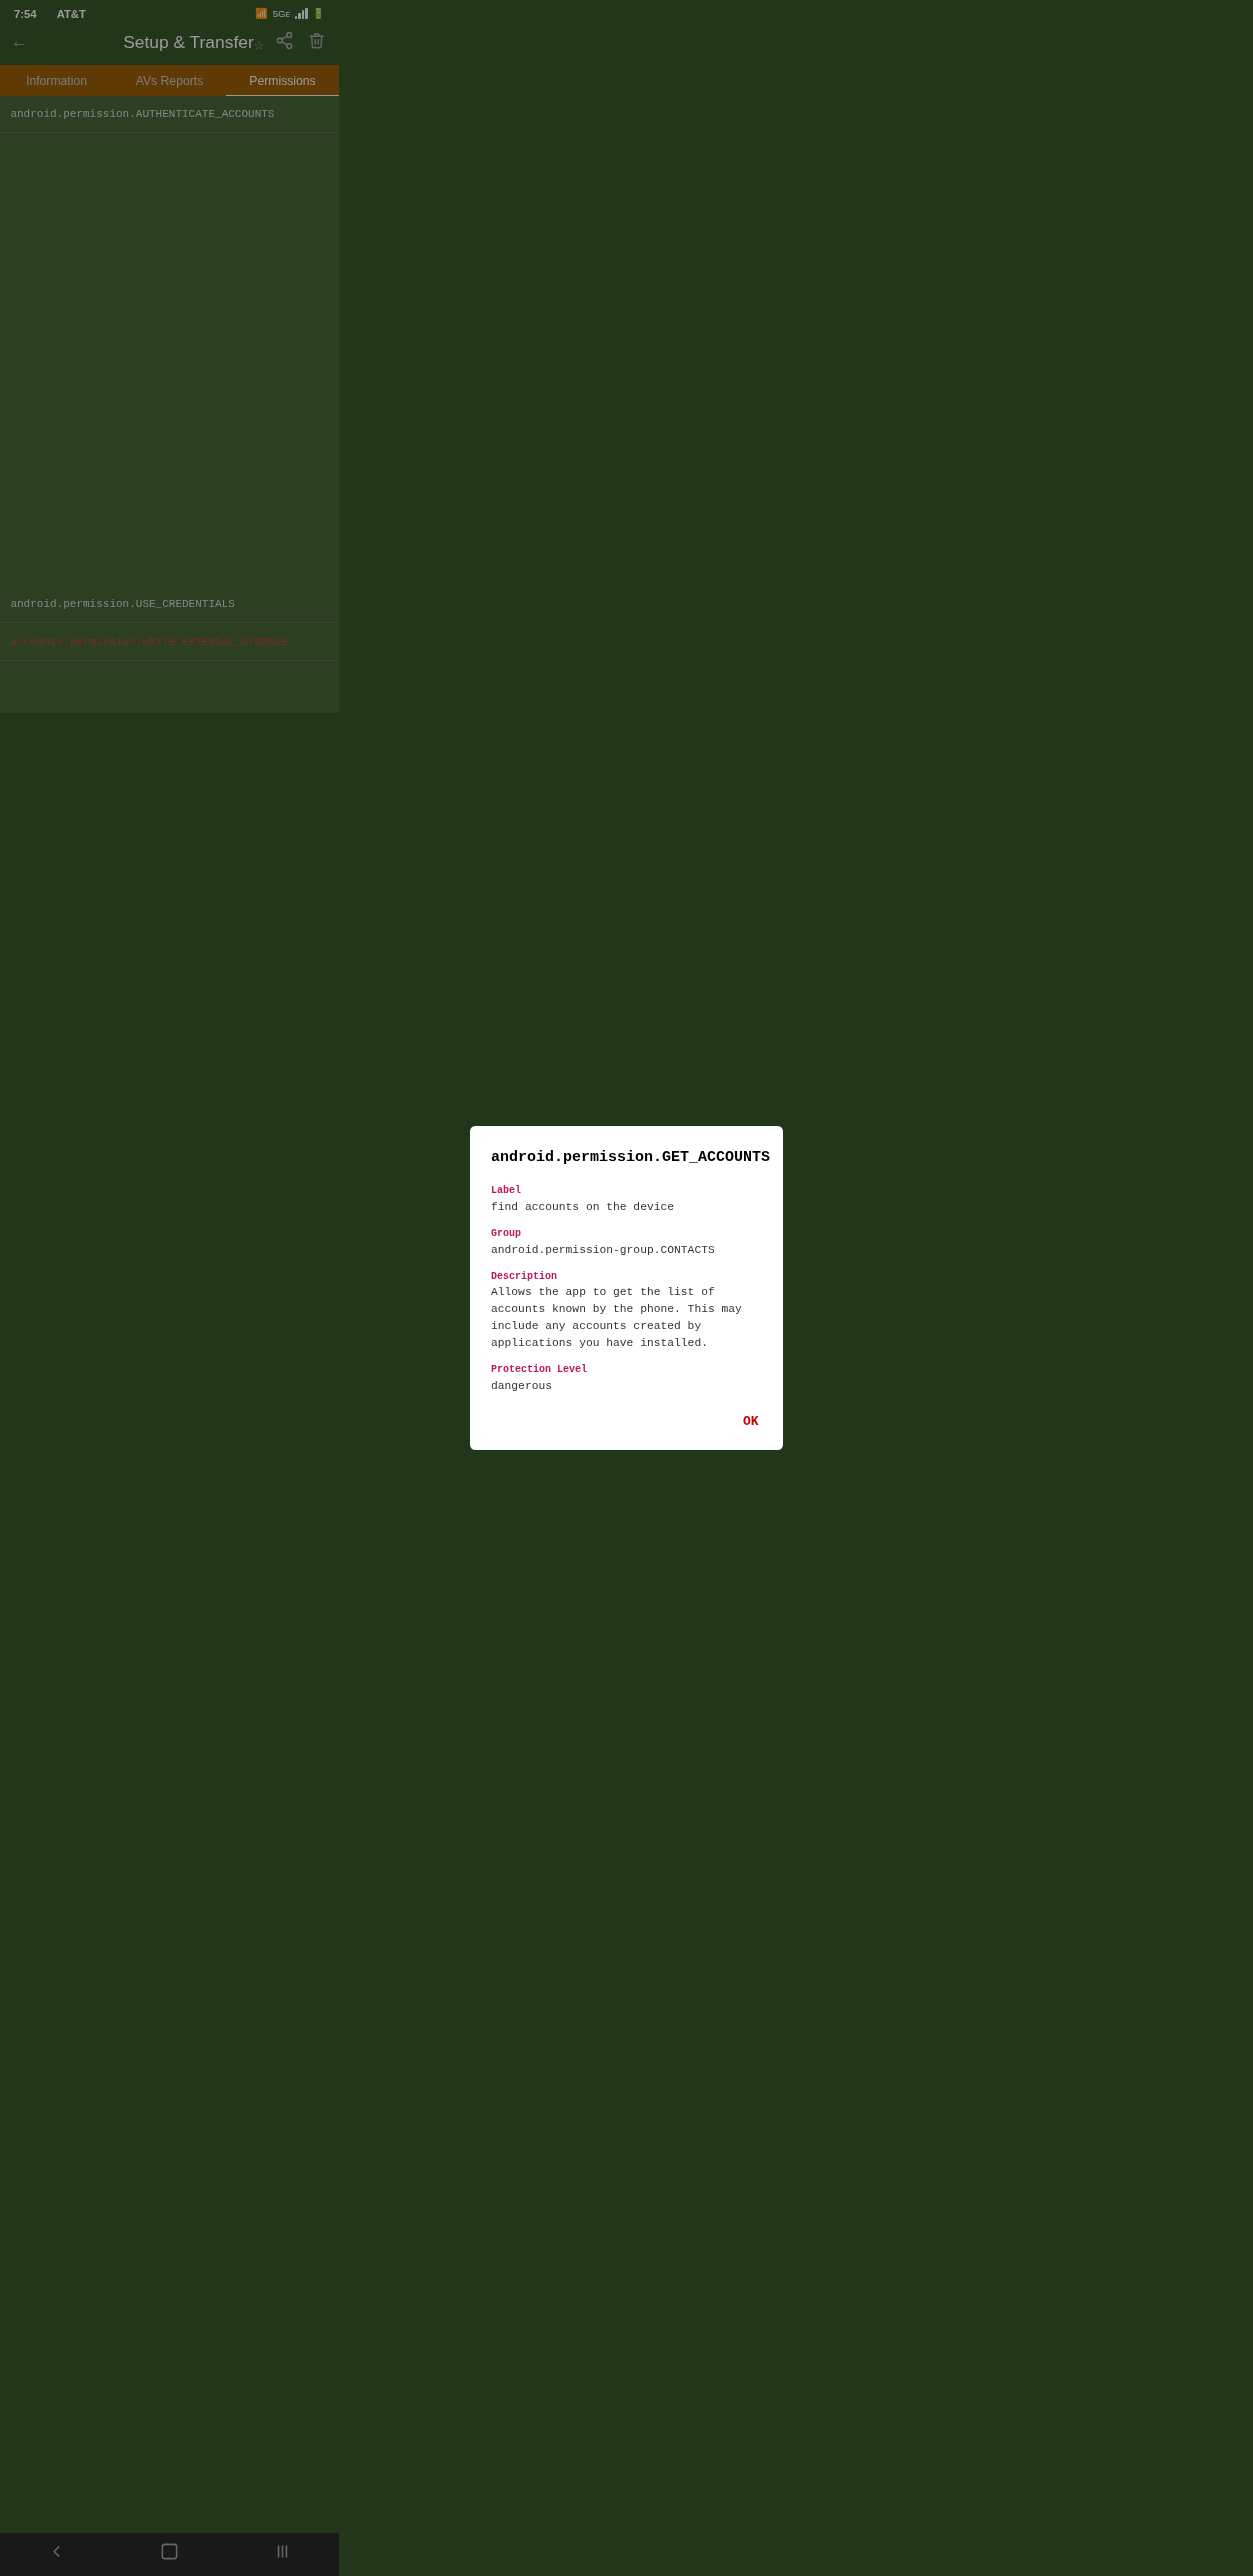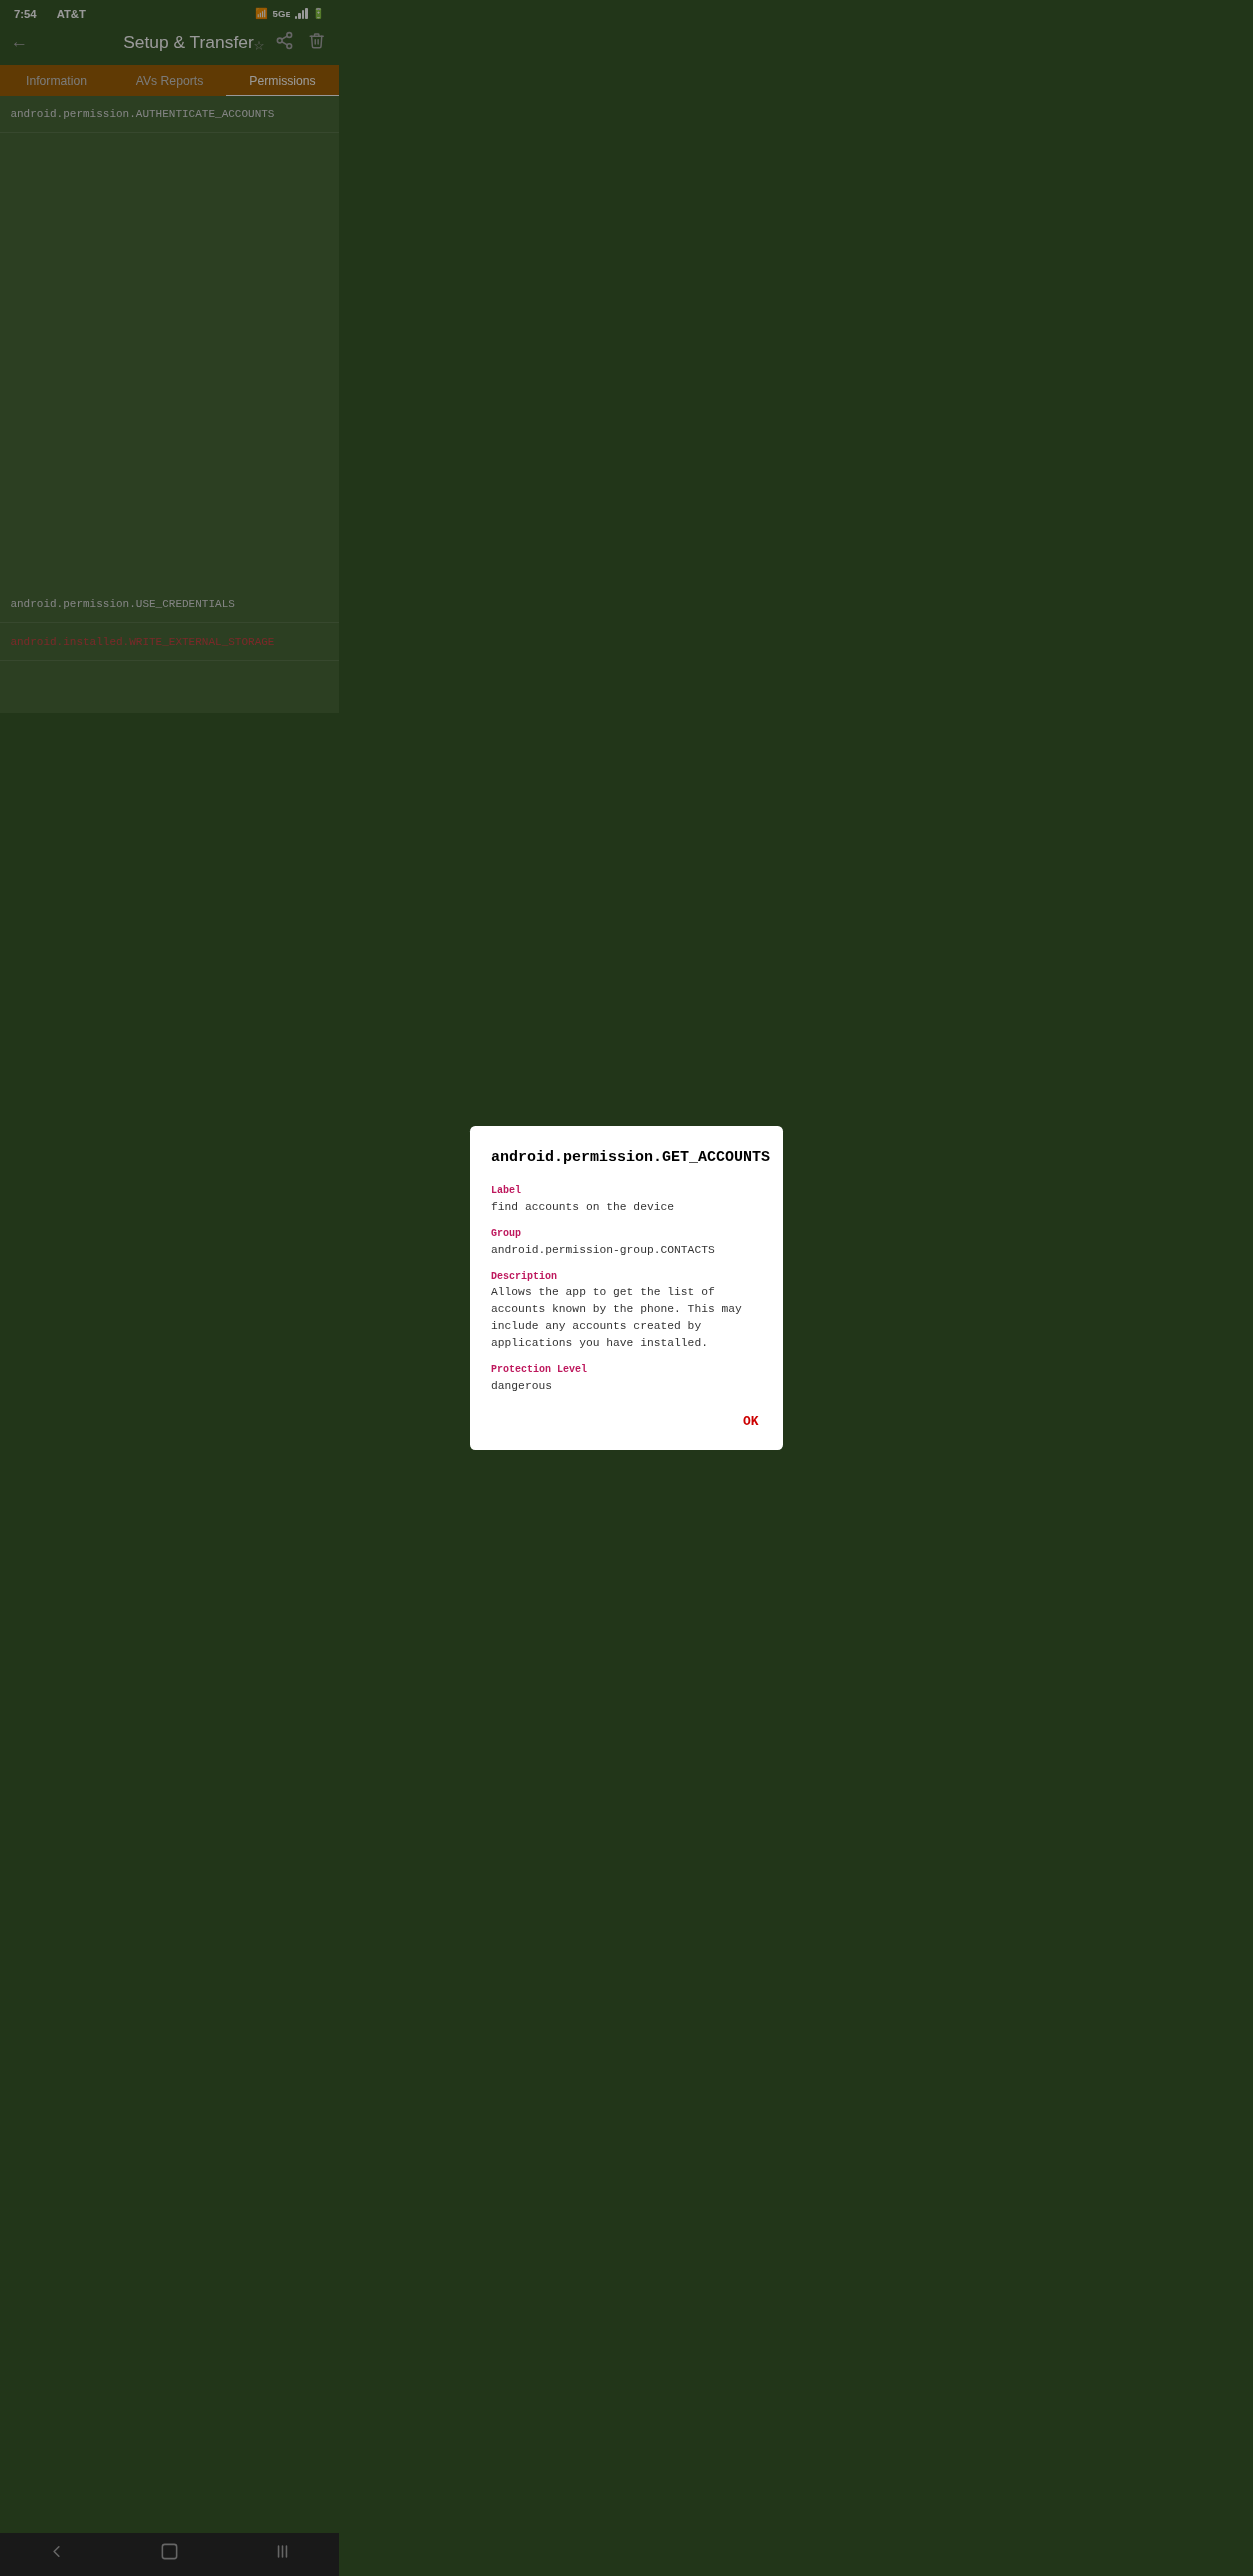--- a/index.html
+++ b/index.html
@@ -186,21 +186,21 @@
 </head>
 <body>
 
 <div class="status-bar">
   <div class="status-left">
     <span>7:54</span>
     <span>AT&amp;T</span>
   </div>
   <div class="status-right">
     <span>📶</span>
-    <span style="font-size:9.6px;font-weight:bold;">5Gᴇ</span>
+    <span style="font-size:9.6px;font-weight:normal;">5Gᴇ</span>
     <div class="signal-bars">
       <div class="bar bar1"></div>
       <div class="bar bar2"></div>
       <div class="bar bar3"></div>
       <div class="bar bar4"></div>
     </div>
     <span class="battery-icon">🔋</span>
   </div>
 </div>
 
@@ -245,21 +245,21 @@
 <div class="bg-list">
   <div class="bg-list-item">
     <span>android.permission.AUTHENTICATE_ACCOUNTS</span>
   </div>
 
   <div style="height: 453px;"></div>
   <div class="bg-list-item">
     <span>android.permission.USE_CREDENTIALS</span>
   </div>
   <div class="bg-list-item red-text">
-    <span>android.installed.WRITE_EXTERNAL_STORAGE</span>
+    <span>accounts.permission.WRITE_EXTERNAL_STORAGE</span>
   </div>
   <div style="height: 52px;"></div>
 </div>
 
 <div class="overlay">
   <div class="dialog">
     <div class="dialog-title">android.permission.GET_ACCOUNTS</div>
 
     <div class="dialog-section-label">Label</div>
     <div class="dialog-section-value">find accounts on the device</div>

